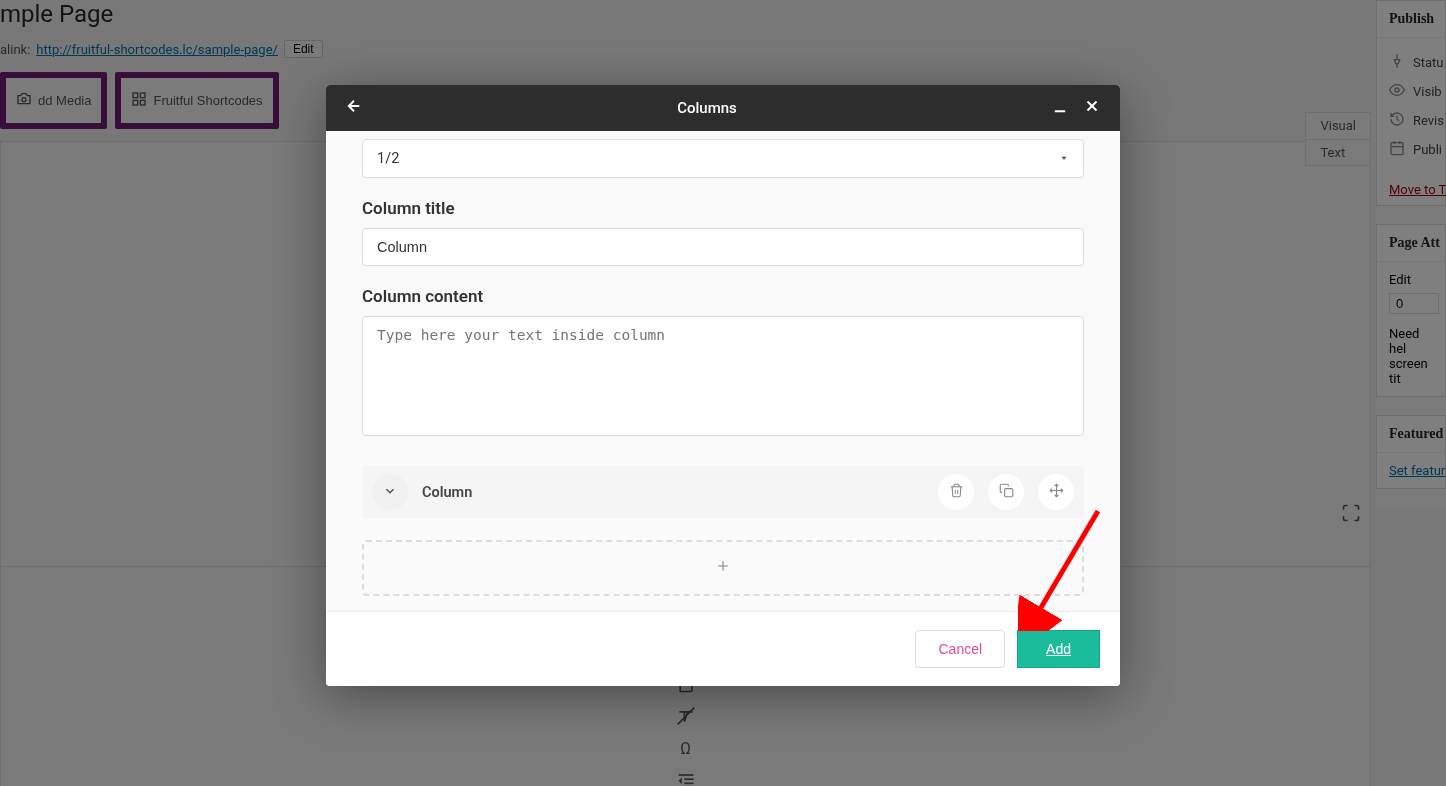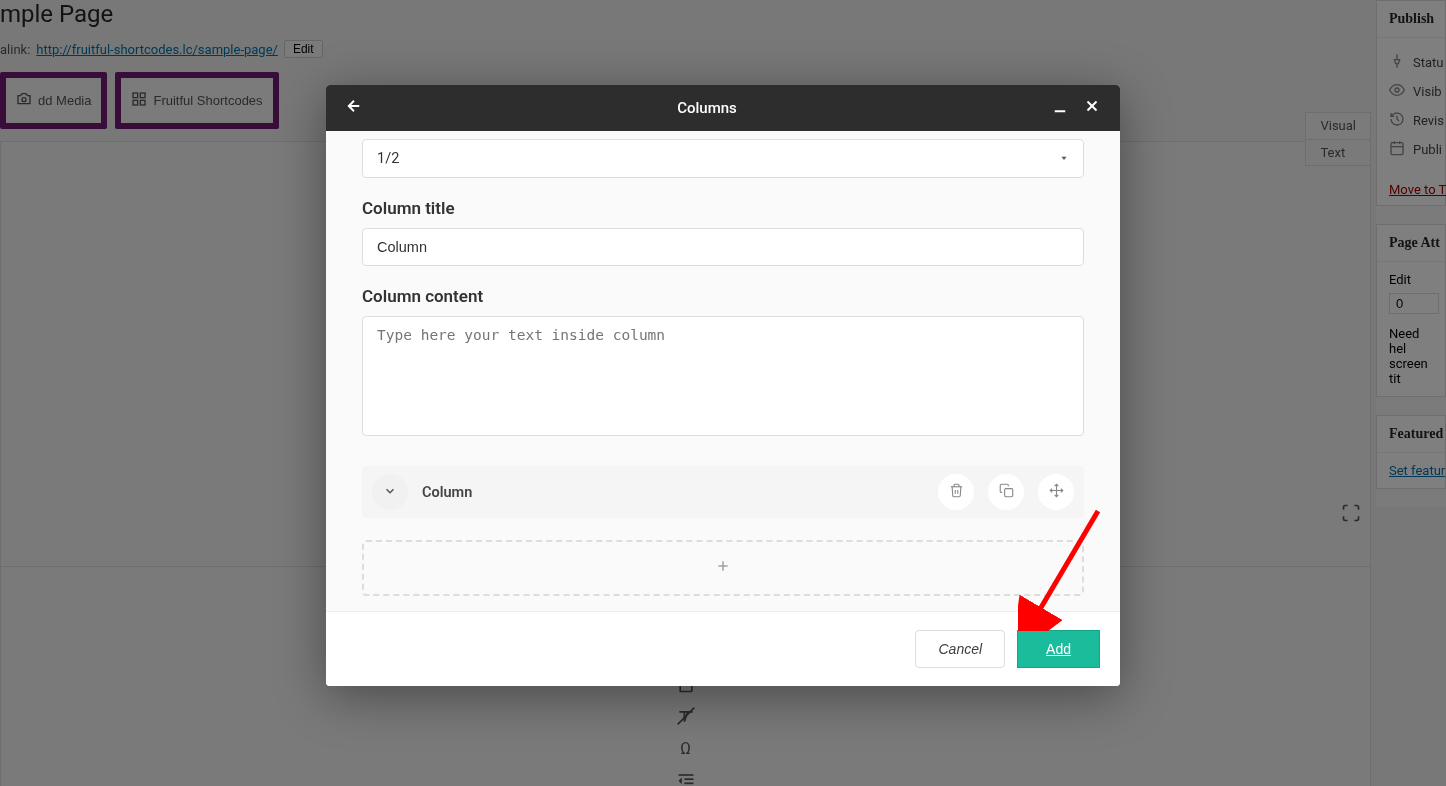--- a/index.html
+++ b/index.html
@@ -69,21 +69,21 @@
     .collapse-arrow { width: 36px; height: 36px; border-radius: 50%; background: #f1f1f1; display: flex; align-items: center; justify-content: center; cursor: pointer; }
     .collapse-arrow svg { width: 14px; height: 14px; color: #555; }
     .collapse-label { font-size: 14.5px; font-weight: 600; color: #444; flex: 1; }
     .row-action { width: 36px; height: 36px; border-radius: 50%; background: #fff; display: flex; align-items: center; justify-content: center; cursor: pointer; }
     .row-action svg { width: 15px; height: 15px; color: #888; }
 
     .add-section { margin-top: 22px; border: 2px dashed #ddd; border-radius: 4px; height: 56px; display: flex; align-items: center; justify-content: center; cursor: pointer; }
     .add-section svg { width: 16px; height: 16px; color: #999; }
 
     .modal-footer { border-top: 1px solid #eee; padding: 18px 20px; display: flex; justify-content: flex-end; gap: 12px; background: #fff; }
-    .btn-cancel { background: #fff; border: 1px solid #ddd; border-radius: 4px; padding: 10px 22px; font-size: 14px; cursor: pointer; color: #404040; font-style: italic; }
+    .btn-cancel { background: #fff; border: 1px solid #ddd; border-radius: 4px; padding: 10px 22px; font-size: 14px; cursor: pointer; color: #ec4899; }
     .btn-add { background: #1abc9c; border: 1px solid #17a589; border-radius: 0; padding: 10px 28px; font-size: 14px; cursor: pointer; color: #fff; text-decoration: underline; }
 
     
     .arrow-anno { position: absolute; top: 501px; left: 1018px; width: 90px; height: 130px; pointer-events: none; }
   </style>
 </head>
 <body>
 
 <div class="editor-bg">
 

